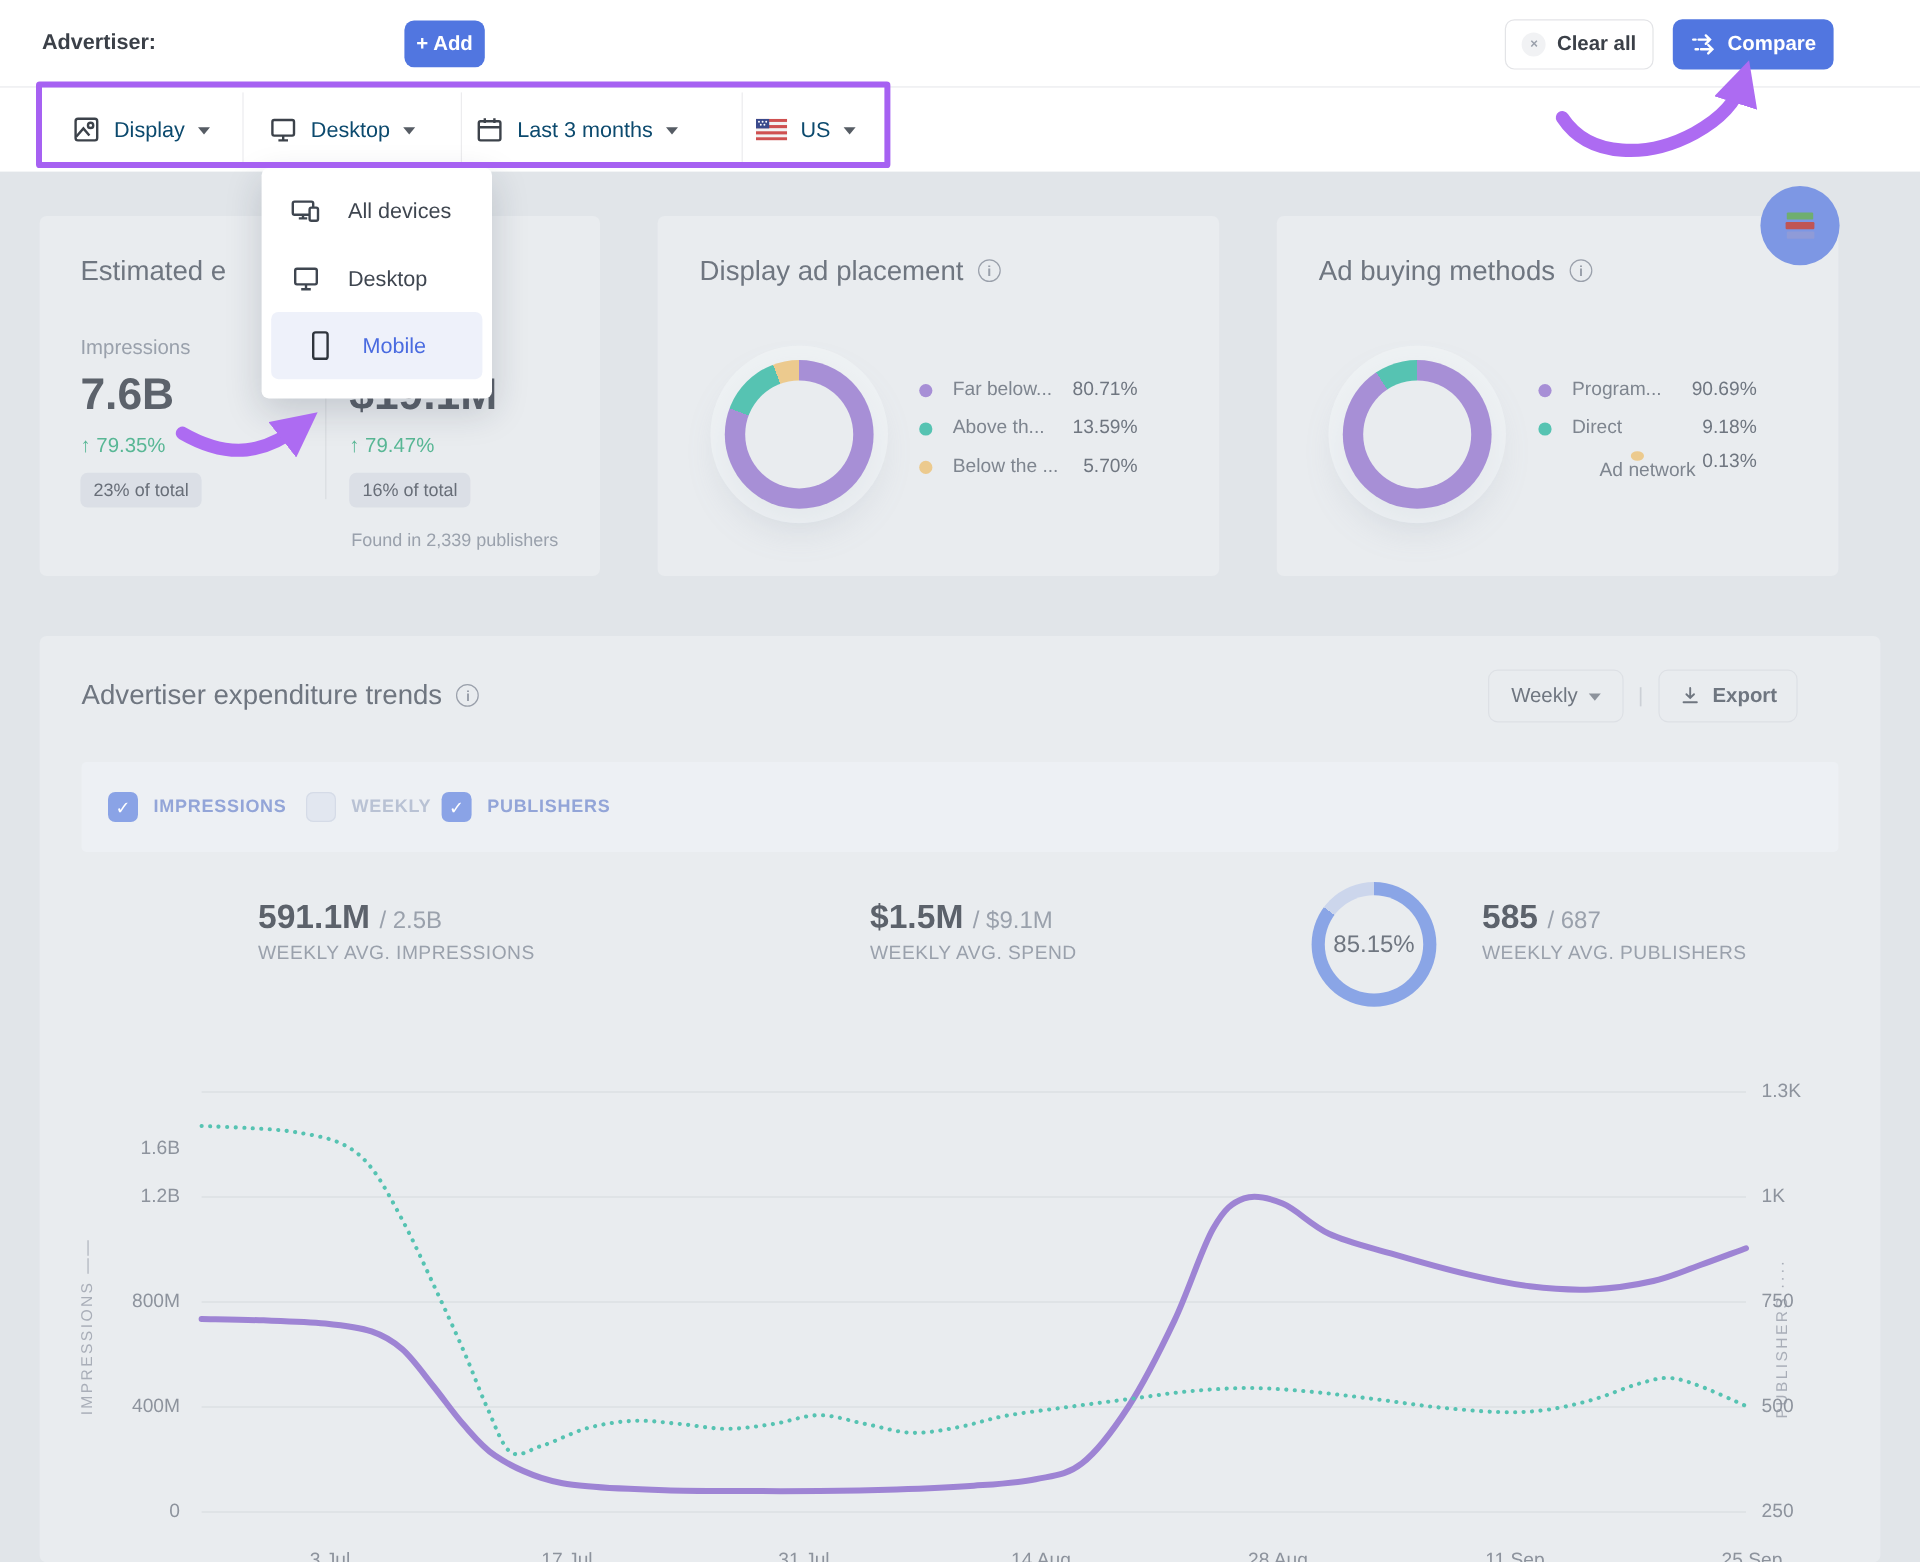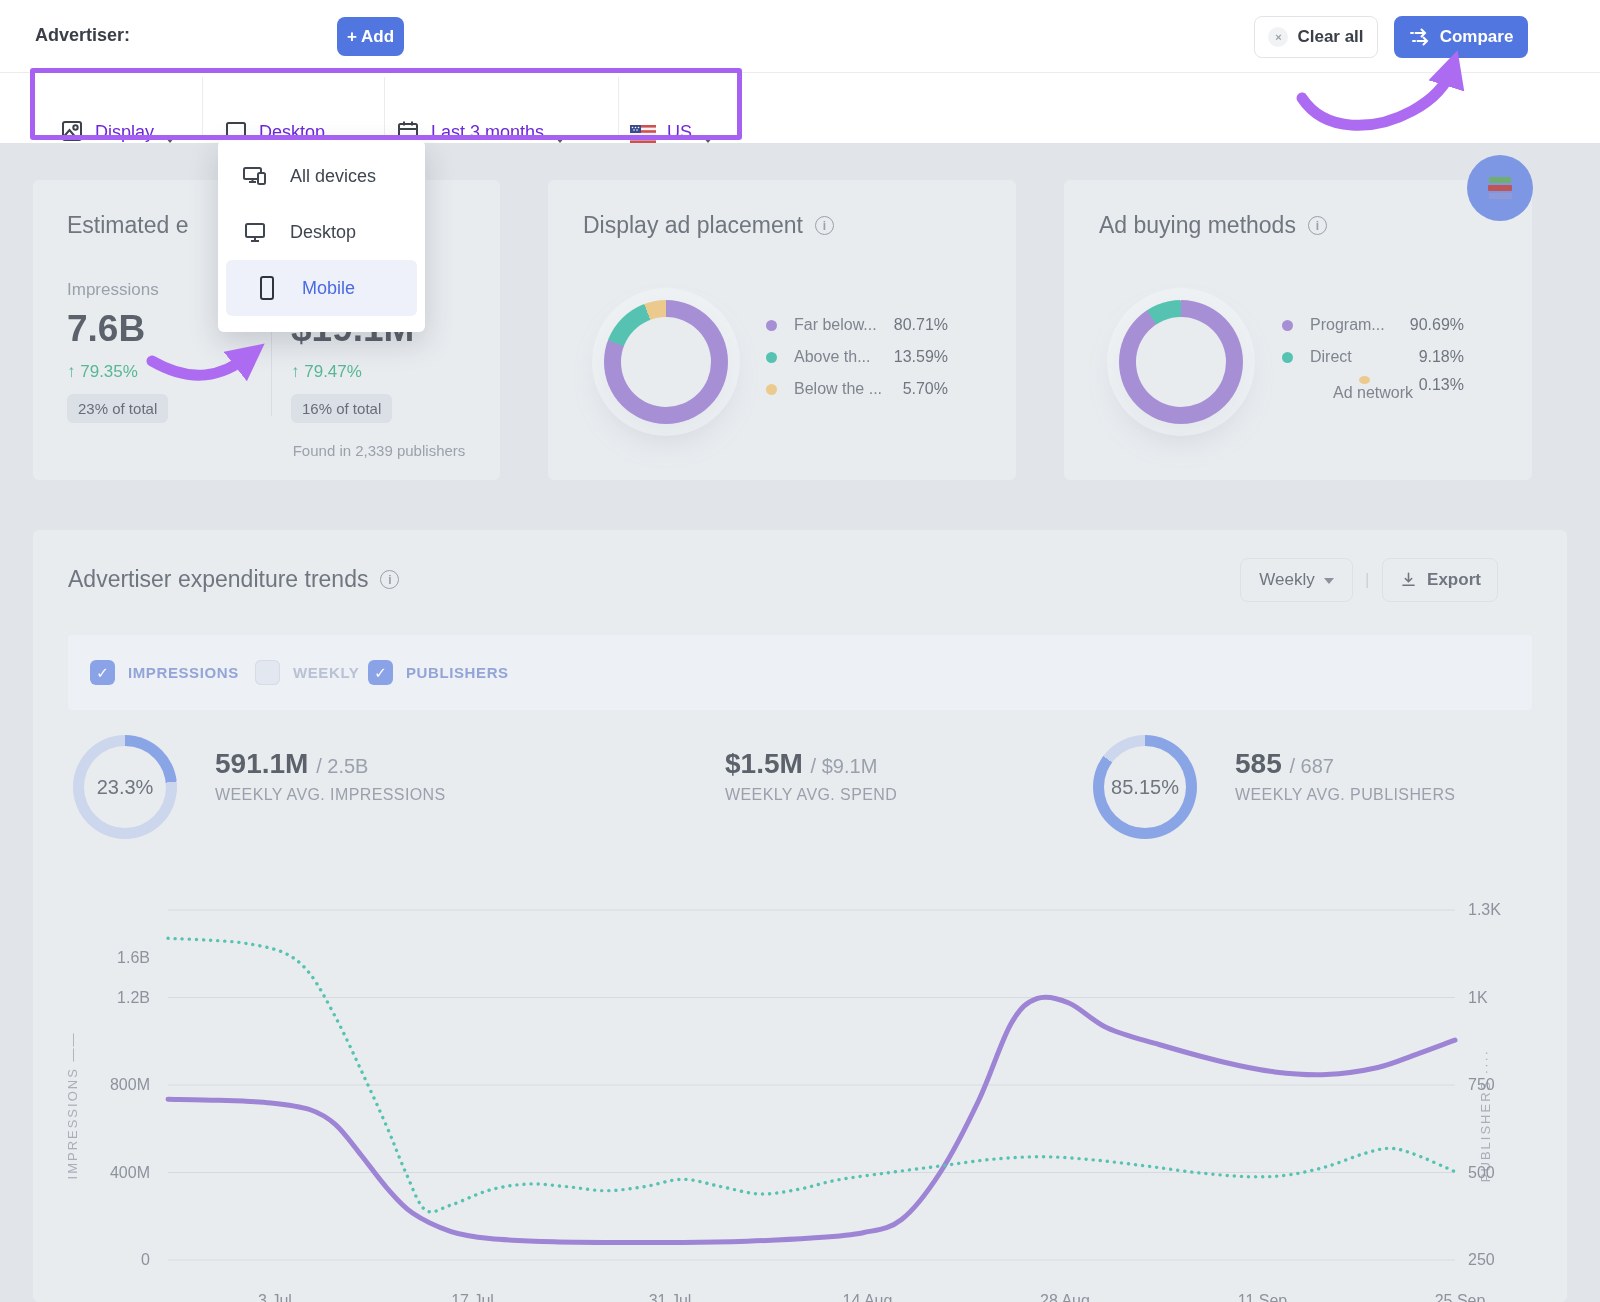--- a/index.html
+++ b/index.html
@@ -22,33 +22,33 @@
   .btn-blue { background:#5176e0; color:#fff; }
   .btn-white { background:#fff; border:1px solid #e3e4e7; color:#3b4048; }
   .add-btn { position:absolute; left:337px; top:17px; width:67px; height:39px; }
   .clear-btn { position:absolute; left:1254px; top:16px; width:124px; height:42px; }
   .clear-x { width:20px; height:20px; border-radius:50%; background:#f1f2f4; color:#9aa0ab; font-size:11px; display:flex; align-items:center; justify-content:center; }
   .clear-x::after { content:'×'; }
   .compare-btn { position:absolute; left:1394px; top:16px; width:134px; height:42px; }
 
   
   .filterrow { position:absolute; left:0; top:72px; width:1600px; height:71px; background:#fff; border-top:1px solid #ececef; z-index:20; }
-  .f-item { position:absolute; top:0; height:100%; display:flex; align-items:flex-end; gap:11px; font-size:18px; font-weight:500; color:#6d28d9; cursor:pointer; }
+  .f-item { position:absolute; top:0; height:100%; display:flex; align-items:center; gap:11px; font-size:18px; font-weight:500; color:#0c4a6e; cursor:pointer; }
   .f-div { position:absolute; top:4px; height:63px; width:1px; background:#ececee; }
   .caret { width:0; height:0; border-left:5px solid transparent; border-right:5px solid transparent; border-top:6px solid #565c64; margin-top:2px; }
   .caret.lite { border-top-color:#8d939c; }
   .export-top { position:absolute; left:1424px; top:14px; width:94px; height:44px; font-size:17px; color:#42474f; }
   .export-trends { position:absolute; left:1349px; top:28px; width:116px; height:44px; font-size:17px; color:#6f7680; background:transparent; border:1px solid #dde0e5; }
 
   
   .hl-box { position:absolute; left:30px; top:68px; width:712px; height:72px; border:5px solid #a661f2; border-radius:3px; z-index:55; pointer-events:none; }
   #arrows { position:absolute; left:0; top:0; width:1600px; height:1302px; z-index:60; pointer-events:none; }
 
   
-  .dropdown { position:absolute; left:218px; top:140px; width:207px; height:192px; background:#fff; border-radius:6px; box-shadow:0 10px 30px rgba(30,40,60,.18); z-index:45; padding-top:8px; }
+  .dropdown { position:absolute; left:218px; top:140px; width:192px; height:192px; background:#fff; border-radius:6px; box-shadow:0 10px 30px rgba(30,40,60,.18); z-index:45; padding-top:8px; }
   .dd-item { height:56px; display:flex; align-items:center; gap:22px; padding:0 0 0 24px; font-size:18px; color:#3f4650; cursor:pointer; }
   .dd-item.sel { margin:0 8px; padding-left:28px; background:#eef1fa; border-radius:6px; color:#4a6be0; font-weight:500; }
   .dd-icon { display:flex; width:26px; justify-content:center; }
 
   
   .card { position:absolute; background:#e9ecef; border-radius:6px; }
   .card-title { font-size:23px; font-weight:500; color:#6f7680; display:flex; align-items:center; gap:12px; }
   .info { width:19px; height:19px; border:1.5px solid #9aa0ab; border-radius:50%; color:#9aa0ab; font-size:12px; font-weight:700; display:inline-flex; align-items:center; justify-content:center; }
   .info::after { content:'i'; }
   .muted { color:#9aa1ac; }
@@ -267,23 +267,20 @@
     <div class="toggle off" style="left:187px;">
       <span class="box"></span>
       <span class="tlabel">WEEKLY</span>
     </div>
     <div class="toggle on" style="left:300px;">
       <span class="box"></span>
       <span class="tlabel">PUBLISHERS</span>
     </div>
   </div>
 
-  <div class="pdonut" style="left: 40px; top: 205px; background: conic-gradient(rgb(138, 165, 230) 0%, rgb(138, 165, 230) 23.3%, rgb(204, 214, 236) 23.3%, rgb(204, 214, 236) 100%);">
-    <div class="hole">23.3%</div>
-  </div>
   <div class="stat-val" style="left:182px; top:218px;">
     <span>591.1M</span>
     <span class="frac">/ 2.5B</span>
   </div>
   <div class="stat-cap" style="left:182px; top:256px;">WEEKLY AVG. IMPRESSIONS</div>
 
   <div class="stat-val" style="left:692px; top:218px;">
     <span>$1.5M</span>
     <span class="frac">/ $9.1M</span>
   </div>

